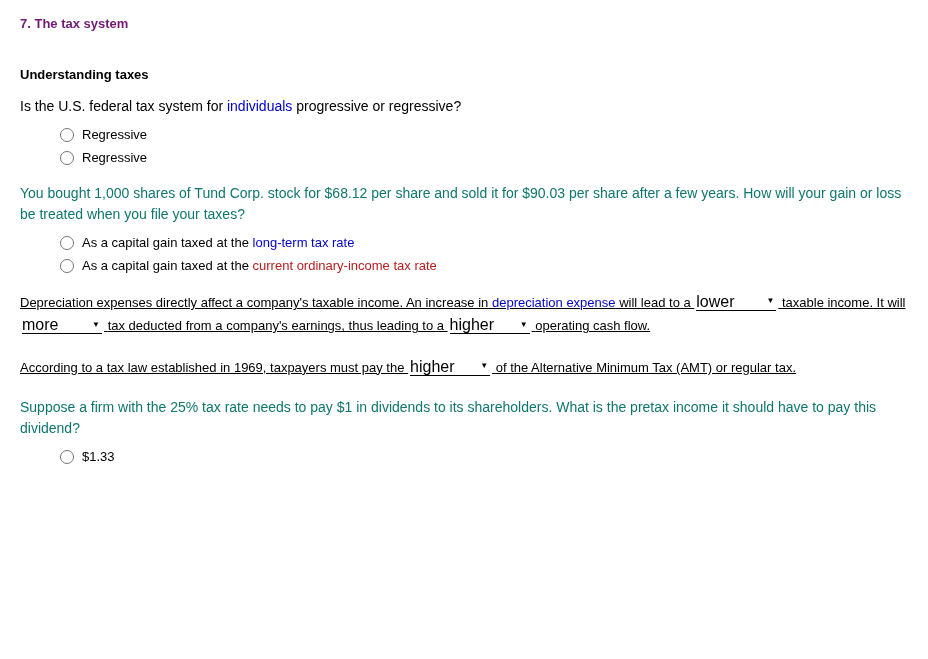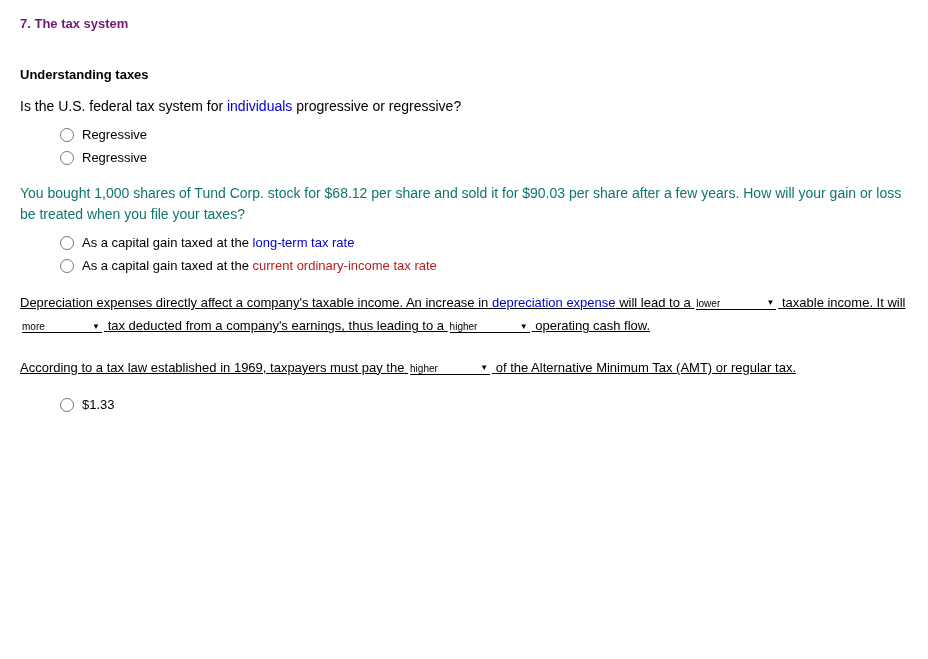--- a/index.html
+++ b/index.html
@@ -56,21 +56,21 @@
       align-items: center;
       border-bottom: 1px solid #000;
       min-width: 80px;
       margin: 0 2px;
       position: relative;
     }
     .inline-select select {
       border: none;
       outline: none;
       background: transparent;
-      font-size: 10px;
+      font-size: 16px;
       cursor: pointer;
       padding-right: 16px;
       min-width: 75px;
       appearance: none;
       -webkit-appearance: none;
       color: #000;
     }
     .inline-select::after {
       content: '▼';
       font-size: 8px;
@@ -148,17 +148,20 @@
   <span class="inline-select">
     <select>
       <option>higher</option>
       <option>lower</option>
     </select>
   </span>
   <span> of the Alternative Minimum Tax (AMT) or regular tax.</span>
 </div>
 
 <div class="question-block">
+  <div class="question-text orange-text">
+    Suppose a firm with the 25% tax rate needs to pay $1 in dividends to its shareholders. What is the pretax income it should have to pay this dividend?
+  </div>
   <div class="radio-option">
     <input type="radio" name="q5" style="">
     <span>$1.33</span>
   </div>
 </div>
 
 </body></html>

